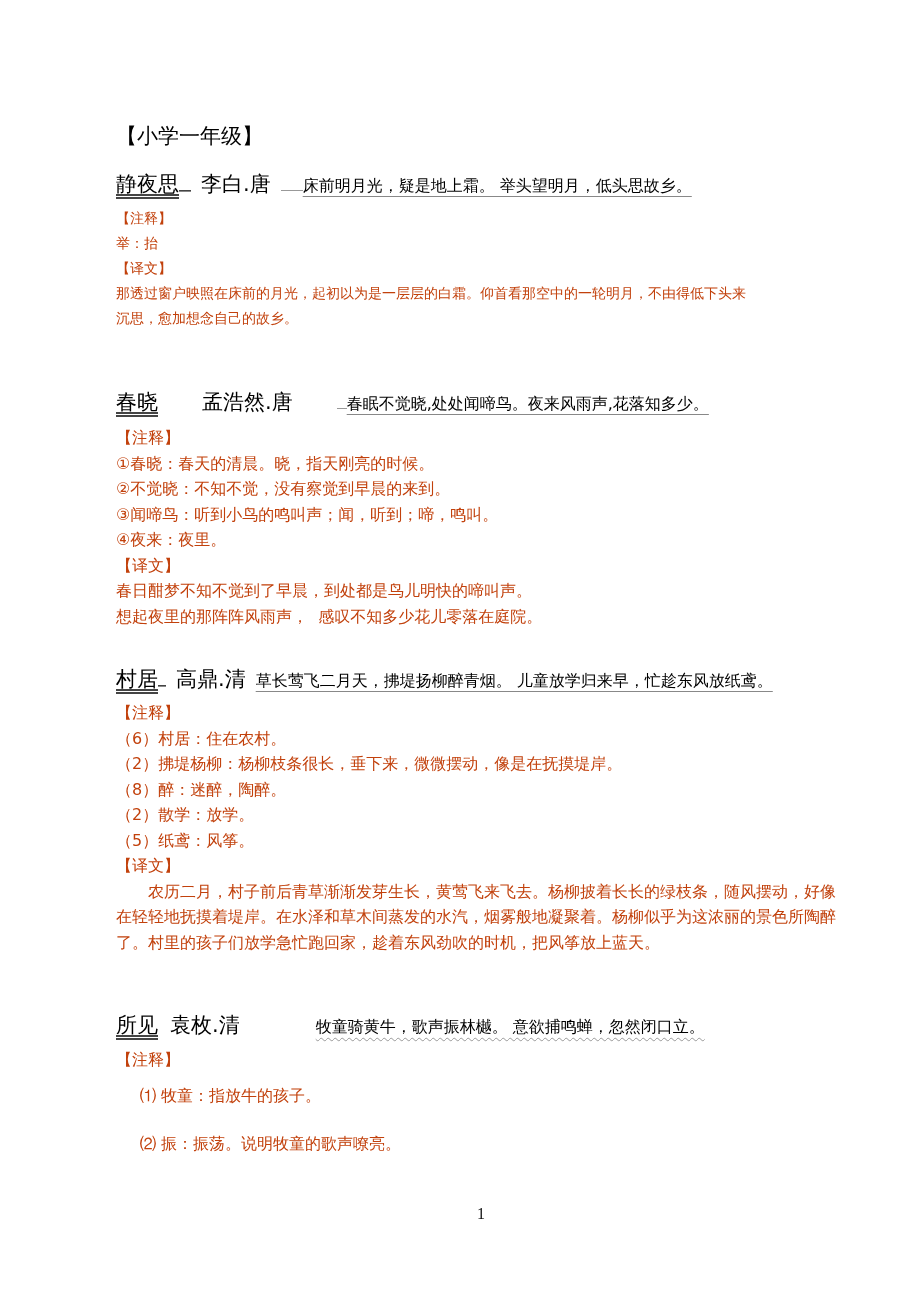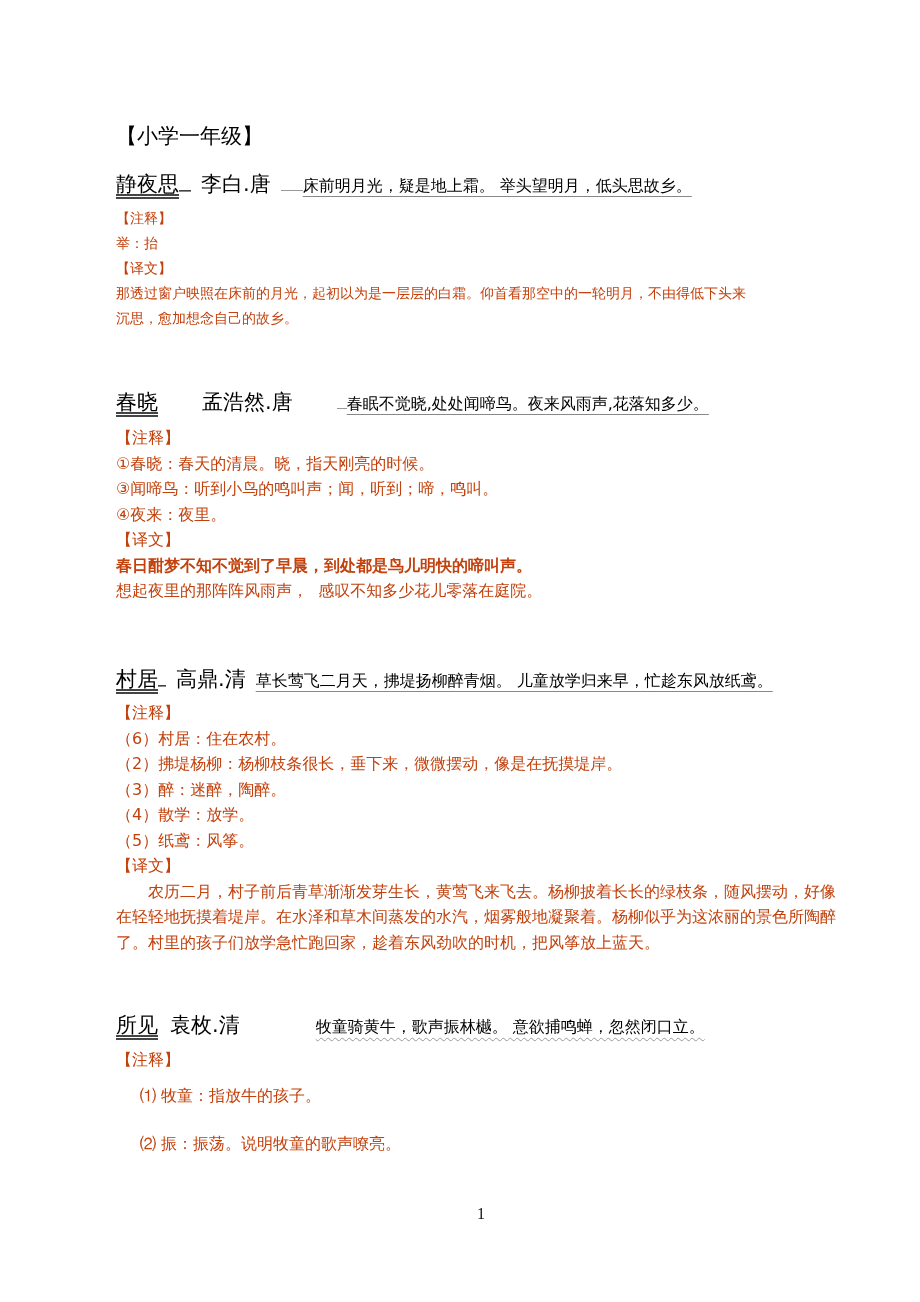--- a/index.html
+++ b/index.html
@@ -122,39 +122,40 @@
 
   <div class="poem-head" style="top:388px;">
     <span class="title">春晓</span>
     <span class="author" style="margin-left:44px;">孟浩然.唐</span>
     <span class="title-pad" style="width:10px;margin-left:44px;border-bottom-color:#999;box-shadow:none;"></span>
       <span class="verse">春眠不觉晓,处处闻啼鸟。夜来风雨声,花落知多少。</span>
   </div>
   <div class="block big" style="top:425px;">
     <div class="line">【注释】</div>
     <div class="line">①春晓：春天的清晨。晓，指天刚亮的时候。</div>
+    <div class="line">②不觉晓：不知不觉，没有察觉到早晨的来到。</div>
     <div class="line">③闻啼鸟：听到小鸟的鸣叫声；闻，听到；啼，鸣叫。</div>
     <div class="line">④夜来：夜里。</div>
     <div class="line">【译文】</div>
-    <div class="line" style="white-space:pre;font-weight:bold;">春日酣梦不知不觉到了早晨，到处都是鸟儿明快的啼叫声。</div>
+    <div class="line" style="white-space:pre;">春日酣梦不知不觉到了早晨，到处都是鸟儿明快的啼叫声。</div>
     <div class="line" style="white-space:pre;">想起夜里的那阵阵风雨声，  感叹不知多少花儿零落在庭院。</div>
   </div>
 
   <div class="poem-head" style="top:665px;">
     <span class="title">村居</span>
       <span class="title-pad" style="width:8px;"></span>
     <span class="author" style="margin-left:10px;">高鼎.清</span>
     <span class="verse" style="margin-left:10px;">草长莺飞二月天，拂堤扬柳醉青烟。 儿童放学归来早，忙趁东风放纸鸢。</span>
   </div>
   <div class="block big" style="top:700px;">
     <div class="line">【注释】</div>
     <div class="line">（6）村居：住在农村。</div>
     <div class="line">（2）拂堤杨柳：杨柳枝条很长，垂下来，微微摆动，像是在抚摸堤岸。</div>
-    <div class="line">（3）醉：迷醉，陶醉。</div>
-    <div class="line">（4）散学：放学。</div>
+    <div class="line">（8）醉：迷醉，陶醉。</div>
+    <div class="line">（2）散学：放学。</div>
     <div class="line">（5）纸鸢：风筝。</div>
     <div class="line">【译文】</div>
     <div class="wrap indent" style="width:728px;">农历二月，村子前后青草渐渐发芽生长，黄莺飞来飞去。杨柳披着长长的绿枝条，随风摆动，好像在轻轻地抚摸着堤岸。在水泽和草木间蒸发的水汽，烟雾般地凝聚着。杨柳似乎为这浓丽的景色所陶醉了。村里的孩子们放学急忙跑回家，趁着东风劲吹的时机，把风筝放上蓝天。</div>
   </div>
 
   <div class="poem-head" style="top:1011px;">
     <span class="title">所见</span>
     <span class="author" style="margin-left:12px;">袁枚.清</span>
     <span class="verse wavy" style="margin-left:76px;">牧童骑黄牛，歌声振林樾。 意欲捕鸣蝉，忽然闭口立。</span>
   </div>

